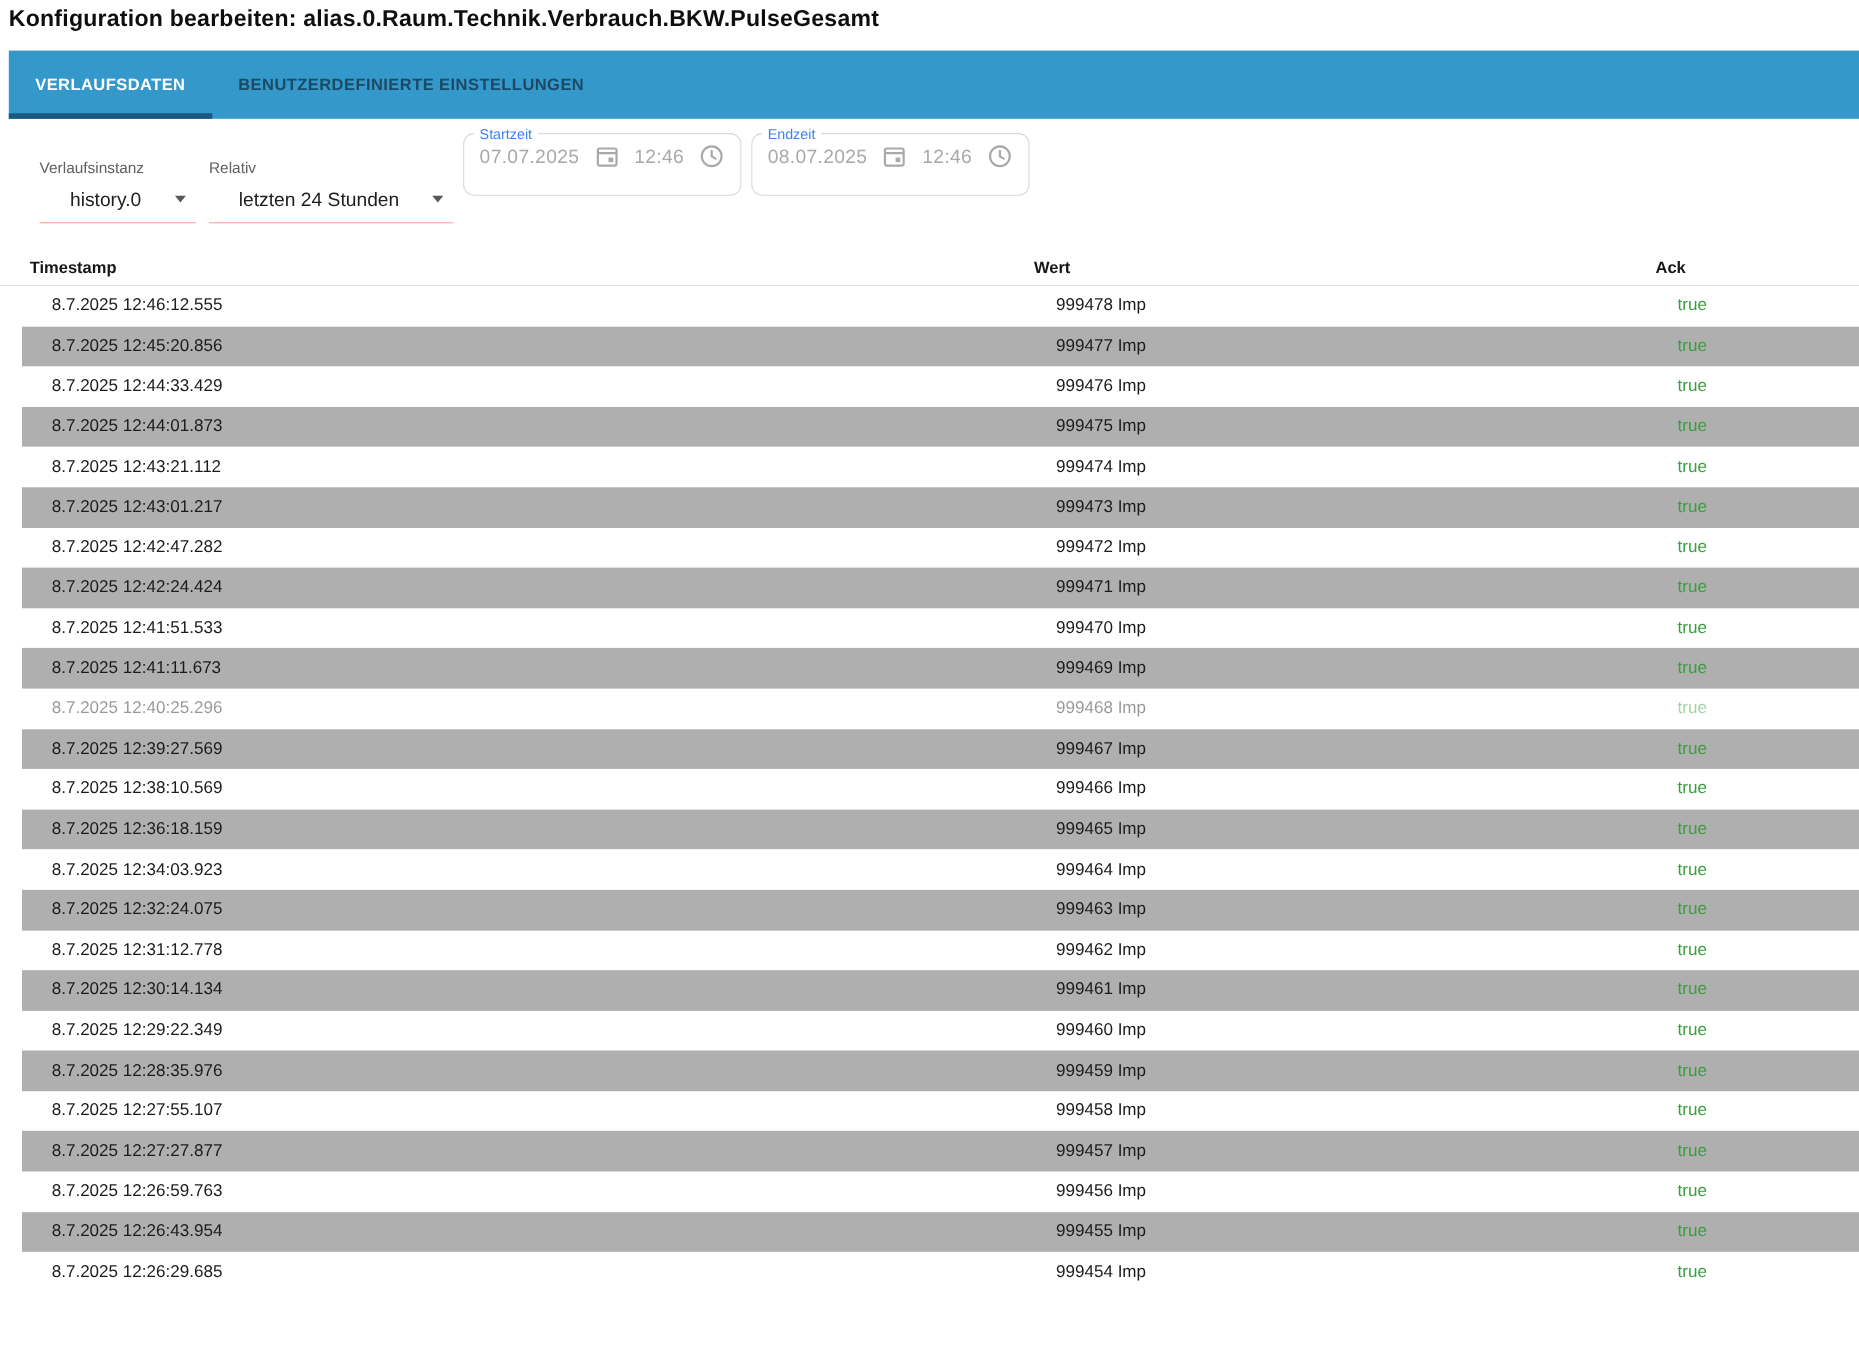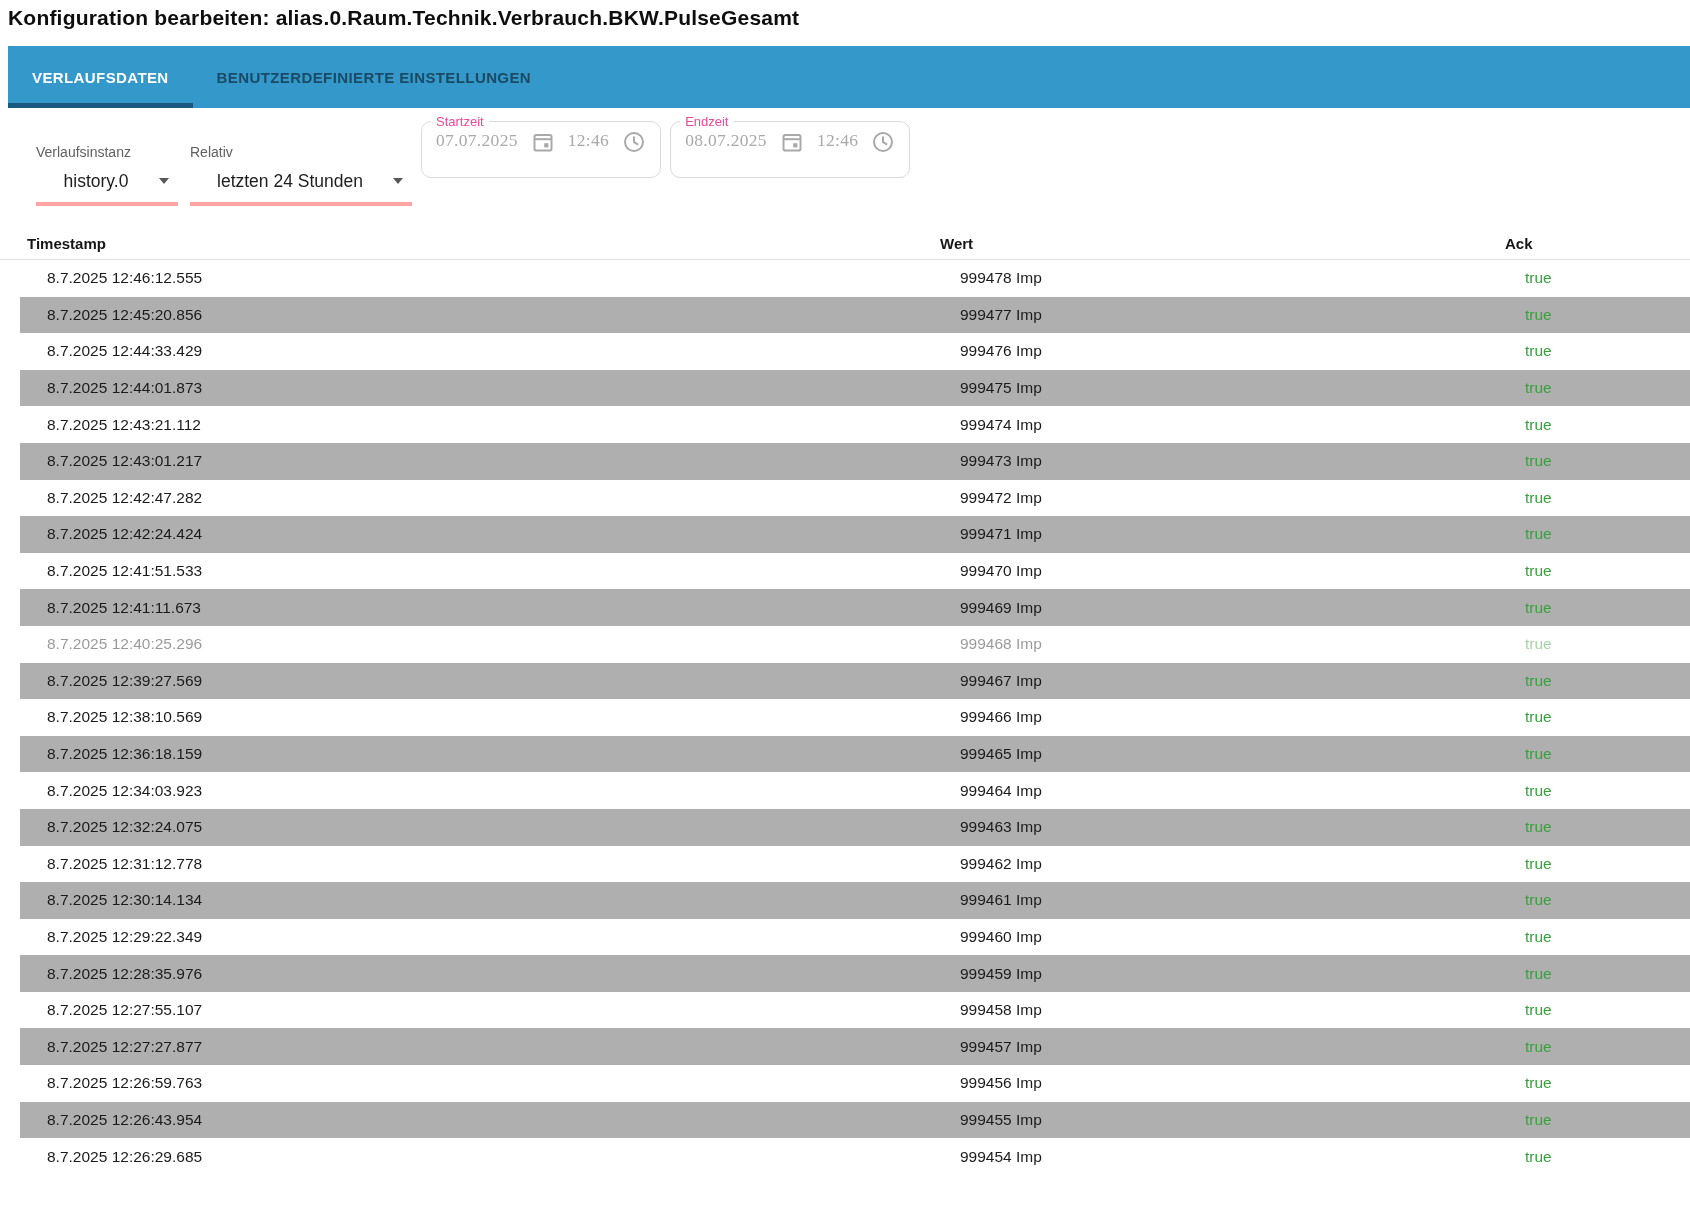--- a/index.html
+++ b/index.html
@@ -19,32 +19,32 @@
   .tab.active::after { content: ""; position: absolute; left: 0; right: 0;
     bottom: 0; height: 5px; background: #1a5880; }
 
   
   .controls { display: flex; align-items: flex-start; padding: 7px 0 0 36px;
     height: 78px; }
   .select-group { display: flex; flex-direction: column; }
   .select-label { font-size: 14px; color: #606060; line-height: 15px; margin-top: 30px; }
   .select-value { position: relative; display: flex; align-items: flex-end;
     justify-content: center; margin-top: 9px; padding: 0 26px 9px 4px;
-    border-bottom: 4px solid #fca5a5; cursor: pointer; }
+    border-bottom: 1px solid #fca5a5; cursor: pointer; }
   .select-value .val { font-size: 17.5px; color: #1d1d1d; line-height: 24px; }
   .dd-arrow { position: absolute; right: 9px; top: 9px; width: 0; height: 0;
     border-left: 5.5px solid transparent; border-right: 5.5px solid transparent;
     border-top: 6px solid #585858; }
 
   fieldset.time-box { border: 1px solid #dadada; border-radius: 10px;
     margin-left: 9px; margin-top: -1px; height: 64px; }
   fieldset.time-box legend { margin-left: 9px; padding: 0 5px; font-size: 13px;
-    color: #ec4899; }
-  .time-box-row { display: flex; align-items: flex-start; gap: 13px;
-    padding: 1px 14px 8px 14px; font-family: Liberation Serif, serif; }
+    color: #3b82f6; }
+  .time-box-row { display: flex; align-items: center; gap: 13px;
+    padding: 1px 14px 8px 14px; }
   .time-text { font-size: 17.5px; color: #a9a9a9; letter-spacing: .3px; }
   .icon { display: inline-flex; width: 24px; height: 24px; }
   .icon svg { width: 24px; height: 24px; }
 
   
   .thead, .trow { display: grid; grid-template-columns: 940px 565px 1fr;
     align-items: center; width: 1690px; }
   .thead { height: 33px; border-bottom: 1px solid #e3e3e3; font-weight: bold;
     font-size: 15px; color: #161616; margin-top: 41px; }
   .trow { height: 36.6px; font-size: 15.5px; color: #1b1b1b; margin-left: 20px; }

